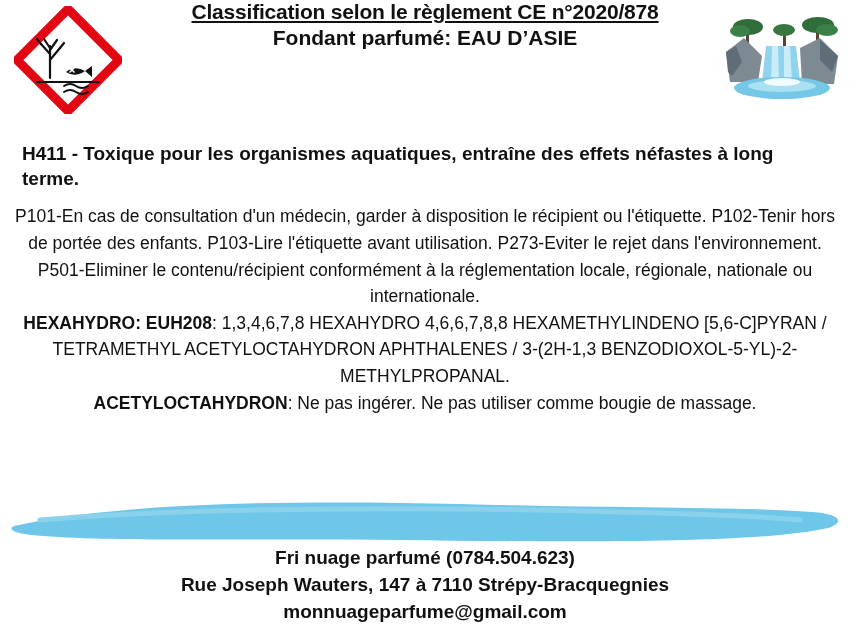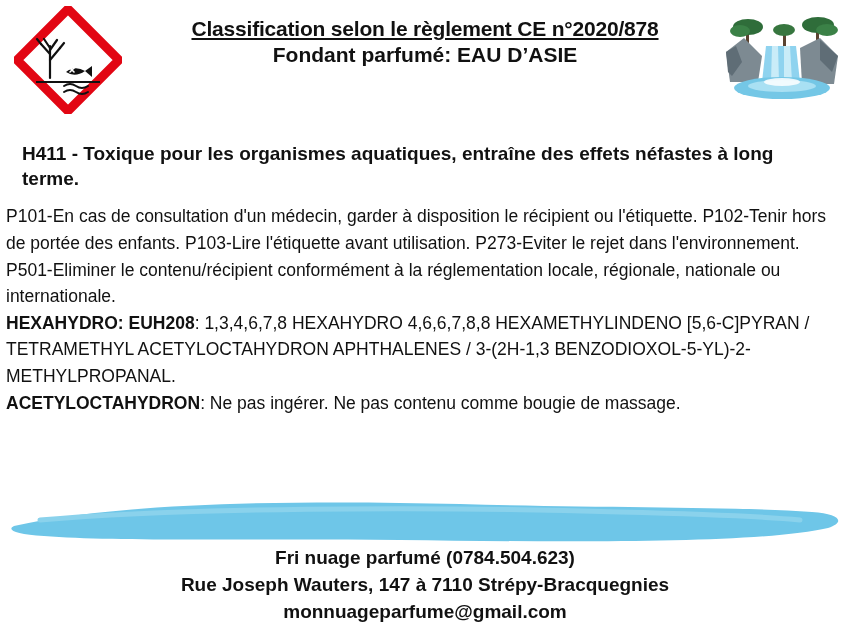--- a/index.html
+++ b/index.html
@@ -37,21 +37,21 @@
     top: 12px;
     width: 120px;
     height: 96px;
   }
   .nature-image svg { display: block; }
 
   .header-text {
     position: absolute;
     left: 130px;
     right: 130px;
-    top: 17px;
+    top: 0;
     text-align: center;
   }
 
   .title-reg {
     font-size: 21px;
     font-weight: bold;
     text-decoration: underline;
     line-height: 1.15;
     letter-spacing: -0.2px;
   }
@@ -75,21 +75,21 @@
     font-size: 19px;
     font-weight: bold;
     line-height: 1.3;
   }
 
   
   .body-block {
     margin: 12px 6px 0 6px;
     font-size: 17.5px;
     line-height: 1.52;
-    text-align: left;
+    text-align: center;
   }
   .body-block p {
     margin: 0 0 0 0;
   }
   .p-statements {
     margin-bottom: 2px;
   }
   .lead-bold {
     font-weight: bold;
   }
@@ -197,21 +197,21 @@
     <div class="title-reg">Classification selon le règlement CE n°2020/878</div>
     <div class="title-product">Fondant parfumé: EAU D’ASIE</div>
   </div>
 </div>
 
 <div class="hazard-statement">H411 - Toxique pour les organismes aquatiques, entraîne des effets néfastes à long terme.</div>
 
 <div class="body-block">
   <p class="p-statements">P101-En cas de consultation d'un médecin, garder à disposition le récipient ou l'étiquette. P102-Tenir hors de portée des enfants. P103-Lire l'étiquette avant utilisation. P273-Eviter le rejet dans l'environnement. P501-Eliminer le contenu/récipient conformément à la réglementation locale, régionale, nationale ou internationale.</p>
   <p><span class="lead-bold">HEXAHYDRO: EUH208</span><span>: 1,3,4,6,7,8 HEXAHYDRO 4,6,6,7,8,8 HEXAMETHYLINDENO [5,6-C]PYRAN / TETRAMETHYL ACETYLOCTAHYDRON APHTHALENES / 3-(2H-1,3 BENZODIOXOL-5-YL)-2-METHYLPROPANAL.</span></p>
-  <p><span class="lead-bold">ACETYLOCTAHYDRON</span><span>: Ne pas ingérer. Ne pas contenu comme bougie de massage.</span></p>
+  <p><span class="lead-bold">ACETYLOCTAHYDRON</span><span>: Ne pas ingérer. Ne pas utiliser comme bougie de massage.</span></p>
 </div>
 
 <div class="brush">
   <svg width="850" height="60" viewBox="0 0 850 60" xmlns="http://www.w3.org/2000/svg">
     <path d="M14,34 C120,10 300,8 460,12 C600,16 720,14 812,20 C840,22 846,30 828,36 C760,52 560,50 400,48 C260,46 120,50 44,44 C16,42 6,38 14,34 Z" fill="#6ec6e8"></path>
     <path d="M40,28 C180,16 420,14 620,20 C700,22 760,24 800,28" fill="none" stroke="#8ad2ec" stroke-width="5" stroke-linecap="round"></path>
   </svg>
 </div>
 
 <div class="footer">

